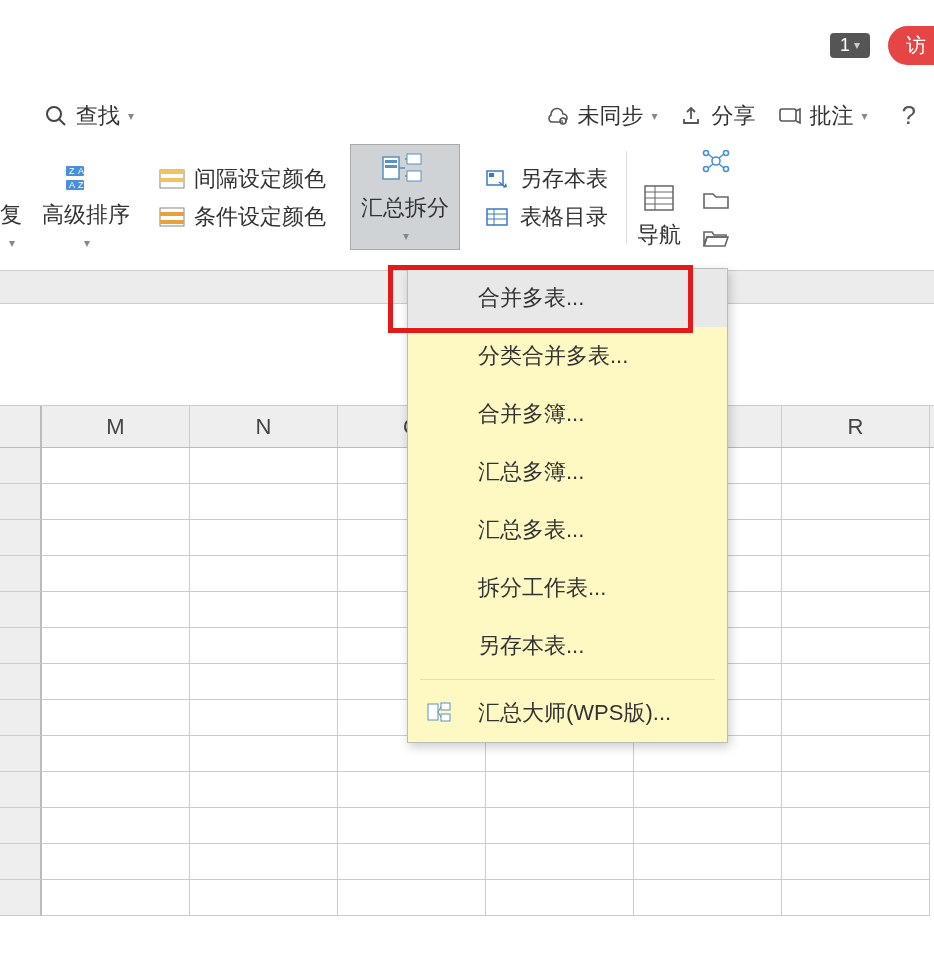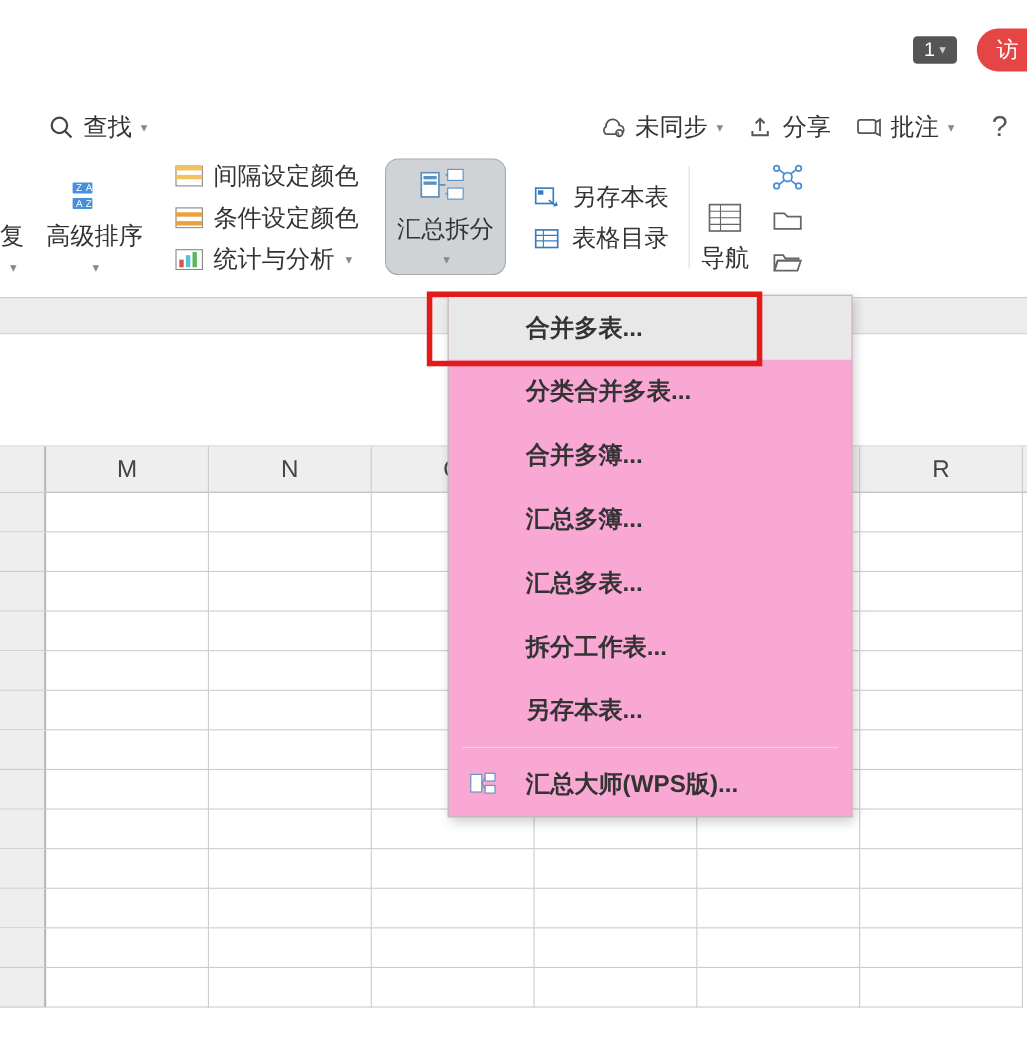--- a/index.html
+++ b/index.html
@@ -93,35 +93,34 @@
 
   .icon-box {
     width: 28px; height: 24px;
     display: inline-flex; align-items: center; justify-content: center;
   }
 
   
   .ribbon-btn.active {
     background: #cfd3d6;
     border: 1px solid #aaa;
-    border-radius: 12px;
+    border-radius: 0;
     padding: 6px 10px;
   }
 
   
   .dropdown {
     position: absolute;
     left: 407px;
     top: 268px;
-    width: 368px;
-    background: #f9a8d4;
+    width: 321px;
+    background: #fef9c3;
     border: 1px solid #bbb;
     box-shadow: 2px 4px 10px rgba(0,0,0,0.2);
     z-index: 10;
-    font-weight: bold;
   }
   .dropdown-item {
     padding: 14px 20px 14px 70px;
     font-size: 22px;
     color: #333;
     cursor: pointer;
     position: relative;
   }
   .dropdown-item.highlight {
     background: #e8e8e8;
@@ -305,31 +304,20 @@
       </span>
       <span class="list-item">
         <span class="icon-box">
           <svg width="26" height="20" viewBox="0 0 26 20">
             <rect x="1" y="1" width="24" height="18" fill="none" stroke="#888"></rect>
             <rect x="1" y="5" width="24" height="4" fill="#e9a23b"></rect>
             <rect x="1" y="13" width="24" height="4" fill="#e9a23b"></rect>
           </svg>
         </span>
         <span>条件设定颜色</span>
-      </span>
-      <span class="list-item caret">
-        <span class="icon-box">
-          <svg width="26" height="20" viewBox="0 0 26 20">
-            <rect x="1" y="1" width="24" height="18" fill="none" stroke="#888"></rect>
-            <rect x="4" y="10" width="4" height="7" fill="#d9534f"></rect>
-            <rect x="10" y="6" width="4" height="11" fill="#5bc0de"></rect>
-            <rect x="16" y="3" width="4" height="14" fill="#5cb85c"></rect>
-          </svg>
-        </span>
-        <span>统计与分析</span>
       </span>
     </div>
 
     <div class="ribbon-group" style="padding:0 6px">
       <div class="ribbon-btn big active caret">
         <span class="icon-box" style="width:56px;height:36px">
           <svg width="56" height="36" viewBox="0 0 56 36">
             <rect x="6" y="6" width="16" height="22" fill="#fff" stroke="#5a90c2" stroke-width="1.5"></rect>
             <rect x="8" y="9" width="12" height="3" fill="#5a90c2"></rect>
             <rect x="8" y="14" width="12" height="3" fill="#5a90c2"></rect>

